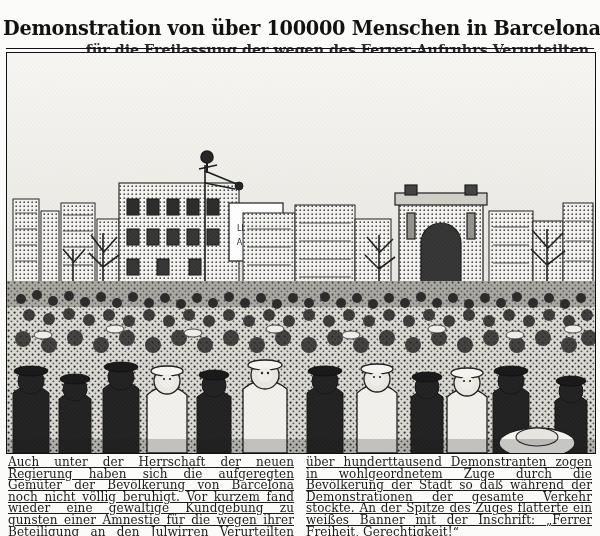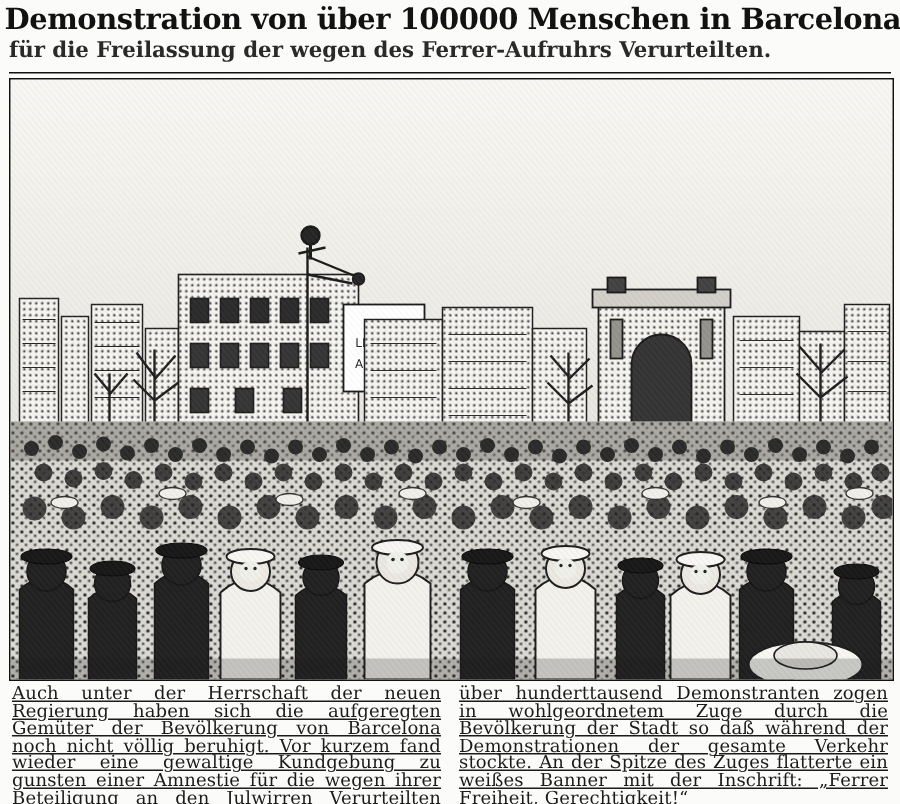--- a/index.html
+++ b/index.html
@@ -18,25 +18,25 @@
     position: relative;
     width: 600px;
     height: 536px;
     background: #fbfbf9;
     box-sizing: border-box;
   }
 
   
   .headline-block {
     position: absolute;
-    top: 0;
+    top: 16px;
     left: 0;
     width: 600px;
     height: 50px;
-    text-align: left;
+    text-align: right;
     padding-top: 2px;
     box-sizing: border-box;
   }
   .headline-main {
     font-family: "DejaVu Serif", serif;
     font-weight: bold;
     font-size: 19.5px;
     letter-spacing: -0.3px;
     line-height: 22px;
     color: #121212;

